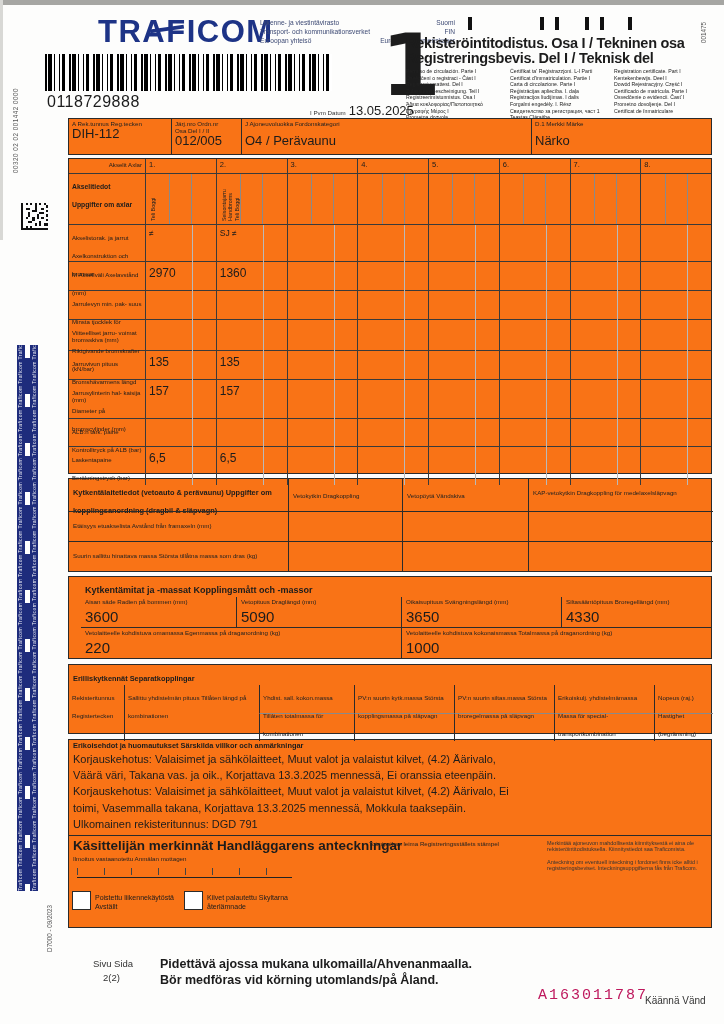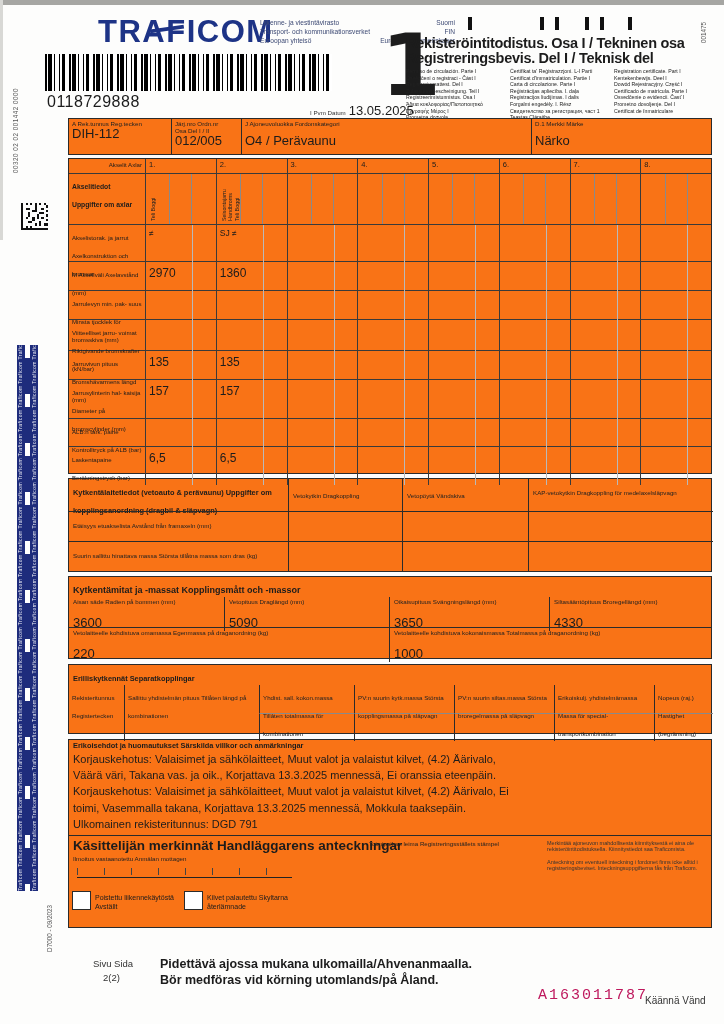--- a/index.html
+++ b/index.html
@@ -62,27 +62,27 @@
   .vtext{writing-mode:vertical-rl;transform:rotate(180deg);font-size:5.4px;line-height:6px;
        display:inline-block;height:46px;vertical-align:bottom;margin-left:1px;color:#222;}
 
   .coup1{margin-top:4px;display:grid;grid-template-columns:219px 114px 126px 185px;
          grid-template-rows:32px 30px 30px;}
   .coup1>div{border-left:1px solid #2b2b2b;border-top:1px solid #2b2b2b;padding:2px 4px;box-sizing:border-box;}
   .coup1>div:nth-child(-n+4){border-top:none;}
   .coup1>div:nth-child(4n+1){border-left:none;}
   .sec-title{font-size:7.4px;font-weight:800;line-height:8.5px;}
 
-  .coup2{margin-top:4px;}
+  .coup2{margin-top:4px;padding-left:12px;}
   .coup2 .title{padding:2px 4px 0;}
   .coup2 .row1{display:grid;grid-template-columns:155px 165px 160px 164px;height:30px;}
   .coup2 .row2{display:grid;grid-template-columns:320px 324px;height:30px;border-top:1px solid #2b2b2b;}
   .coup2 .row1>div,.coup2 .row2>div{border-left:1px solid #2b2b2b;padding:1px 4px;box-sizing:border-box;}
   .coup2 .row1>div:first-child,.coup2 .row2>div:first-child{border-left:none;}
-  .cellval{font-size:13px;margin-top:10px;}
+  .cellval{font-size:15px;margin-top:3px;}
 
   .sep{margin-top:5px;}
   .sep .title{padding:2px 4px 0;}
   .sep .hdr{display:grid;grid-template-columns:55px 135px 95px 100px 100px 100px 59px;height:28px;}
   .sep .bod{display:grid;grid-template-columns:55px 135px 95px 100px 100px 100px 59px;height:20px;}
   .sep .hdr>div,.sep .bod>div{border-left:1px solid #2b2b2b;padding:1px 3px;box-sizing:border-box;}
   .sep .hdr>div:first-child,.sep .bod>div:first-child{border-left:none;}
   .sep .bod>div{border-top:1px solid #8a8a8a;}
   .sep .bod>div:nth-child(1),.sep .bod>div:nth-child(2){border-top:none;}
 

